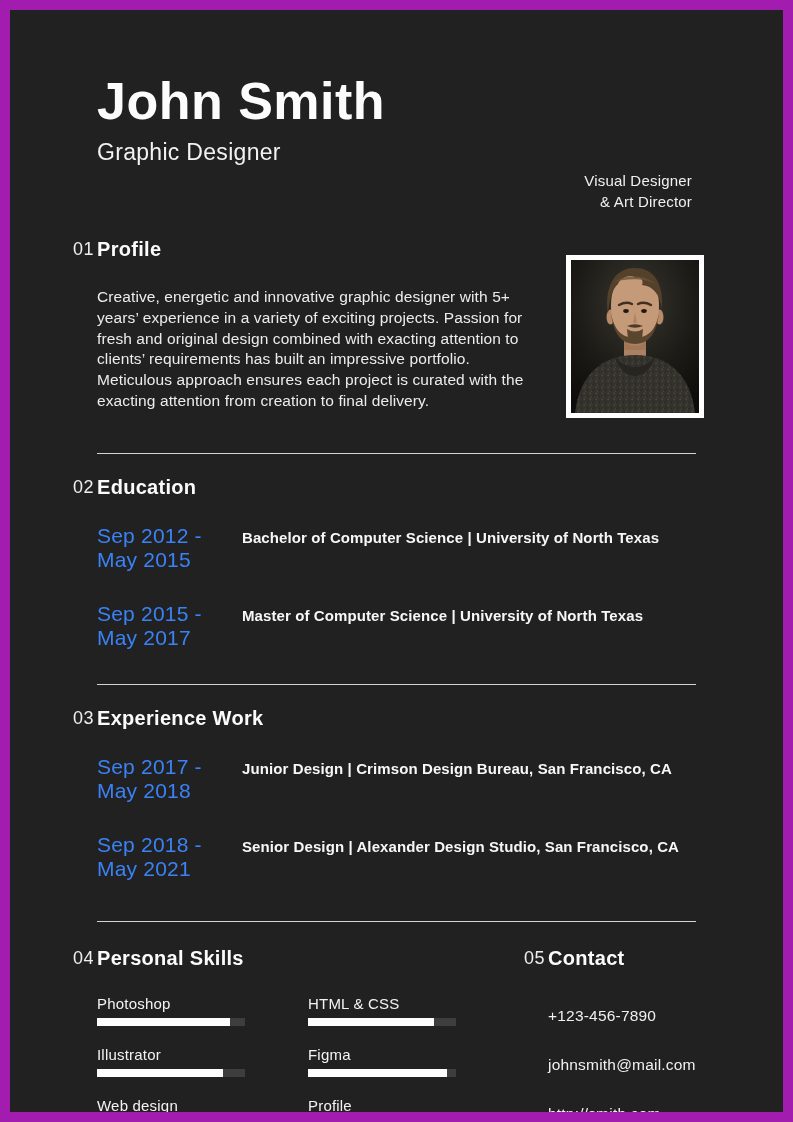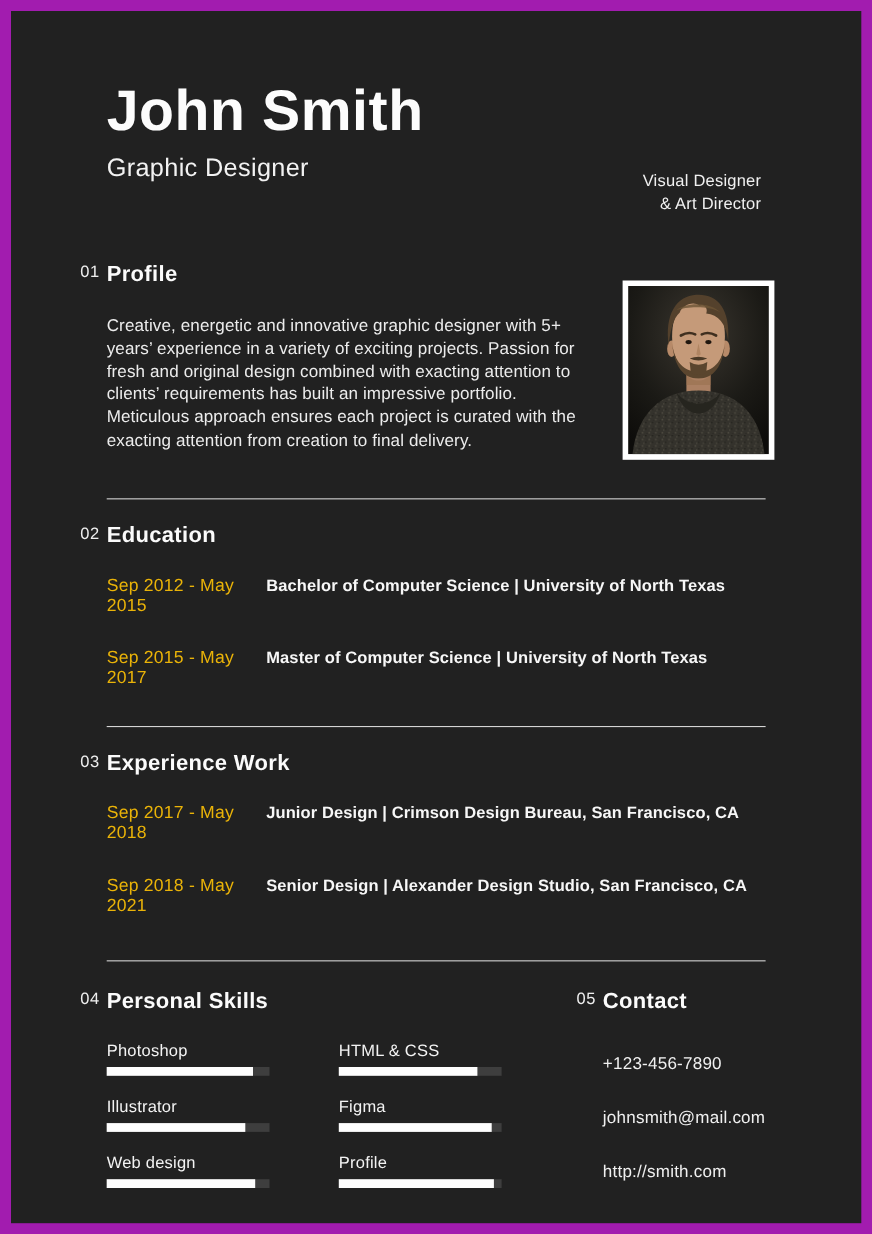--- a/index.html
+++ b/index.html
@@ -10,53 +10,53 @@
     position:relative; width:793px; height:1122px;
     background:#212121; border:10px solid #a21caf; overflow:hidden;
     color:#ffffff;
   }
 
   
   .header { padding:64px 0 0 87px; }
   .name { font-size:52px; font-weight:bold; line-height:1.06; letter-spacing:0.5px; color:#fcfcfc; }
   .subtitle { margin-top:10px; font-size:23px; font-weight:400; letter-spacing:0.3px; color:#f2f2f2; }
   .tagline {
-    position:absolute; top:144px; right:91px; text-align:right;
+    position:absolute; top:160px; right:91px; text-align:right;
     font-size:15px; line-height:21px; color:#f0f0f0; letter-spacing:0.2px;
   }
 
   
   .photo-frame {
     position:absolute; left:556px; top:245px; width:138px; height:163px;
     background:#ffffff; padding:5px;
   }
   .photo-frame svg { display:block; width:128px; height:153px; }
 
   
   .section { margin-left:63px; }
   .sec-head { display:flex; align-items:flex-start; gap:8px; }
-  .sec-num { font-size:15px; width:16px; margin-top:1px; letter-spacing:0.5px; color:#eeeeee; flex:0 0 16px; }
+  .sec-num { font-size:18px; width:16px; margin-top:1px; letter-spacing:0.5px; color:#eeeeee; flex:0 0 16px; }
   .sec-title { font-size:20px; font-weight:bold; line-height:1.1; letter-spacing:0.3px; color:#fbfbfb; }
 
   .profile-body {
     margin:27px 0 0 24px; width:450px;
     font-size:15.5px; line-height:20.7px; letter-spacing:0.1px; color:#ececec;
   }
 
   .divider { border:0; border-top:1px solid #d4d4d4; margin-left:87px; margin-right:87px; }
   .divider.d1 { margin-top:42px; }
   .divider.d2 { margin-top:34px; }
   .divider.d3 { margin-top:40px; }
 
   .sec-gap { margin-top:22px; }
 
   .rows { margin:26px 0 0 24px; }
   .row { display:flex; align-items:baseline; margin-bottom:30px; }
   .row:last-child { margin-bottom:0; }
-  .row-dates { flex:0 0 145px; font-size:16px; color:#eab308; letter-spacing:0.2px; }
+  .row-dates { flex:0 0 145px; font-size:21px; color:#3b82f6; letter-spacing:0.2px; }
   .row-desc { font-size:15px; font-weight:bold; color:#f7f7f7; letter-spacing:0.1px; }
 
   
   .bottom { display:flex; margin:25px 0 0 63px;justify-content:center; }
   .skills-col { flex:0 0 451px; }
   .contact-col { flex:1; }
 
   .skills-grid {
     margin:26px 0 0 24px;
     display:grid; grid-template-columns:211px 211px; row-gap:20px;

